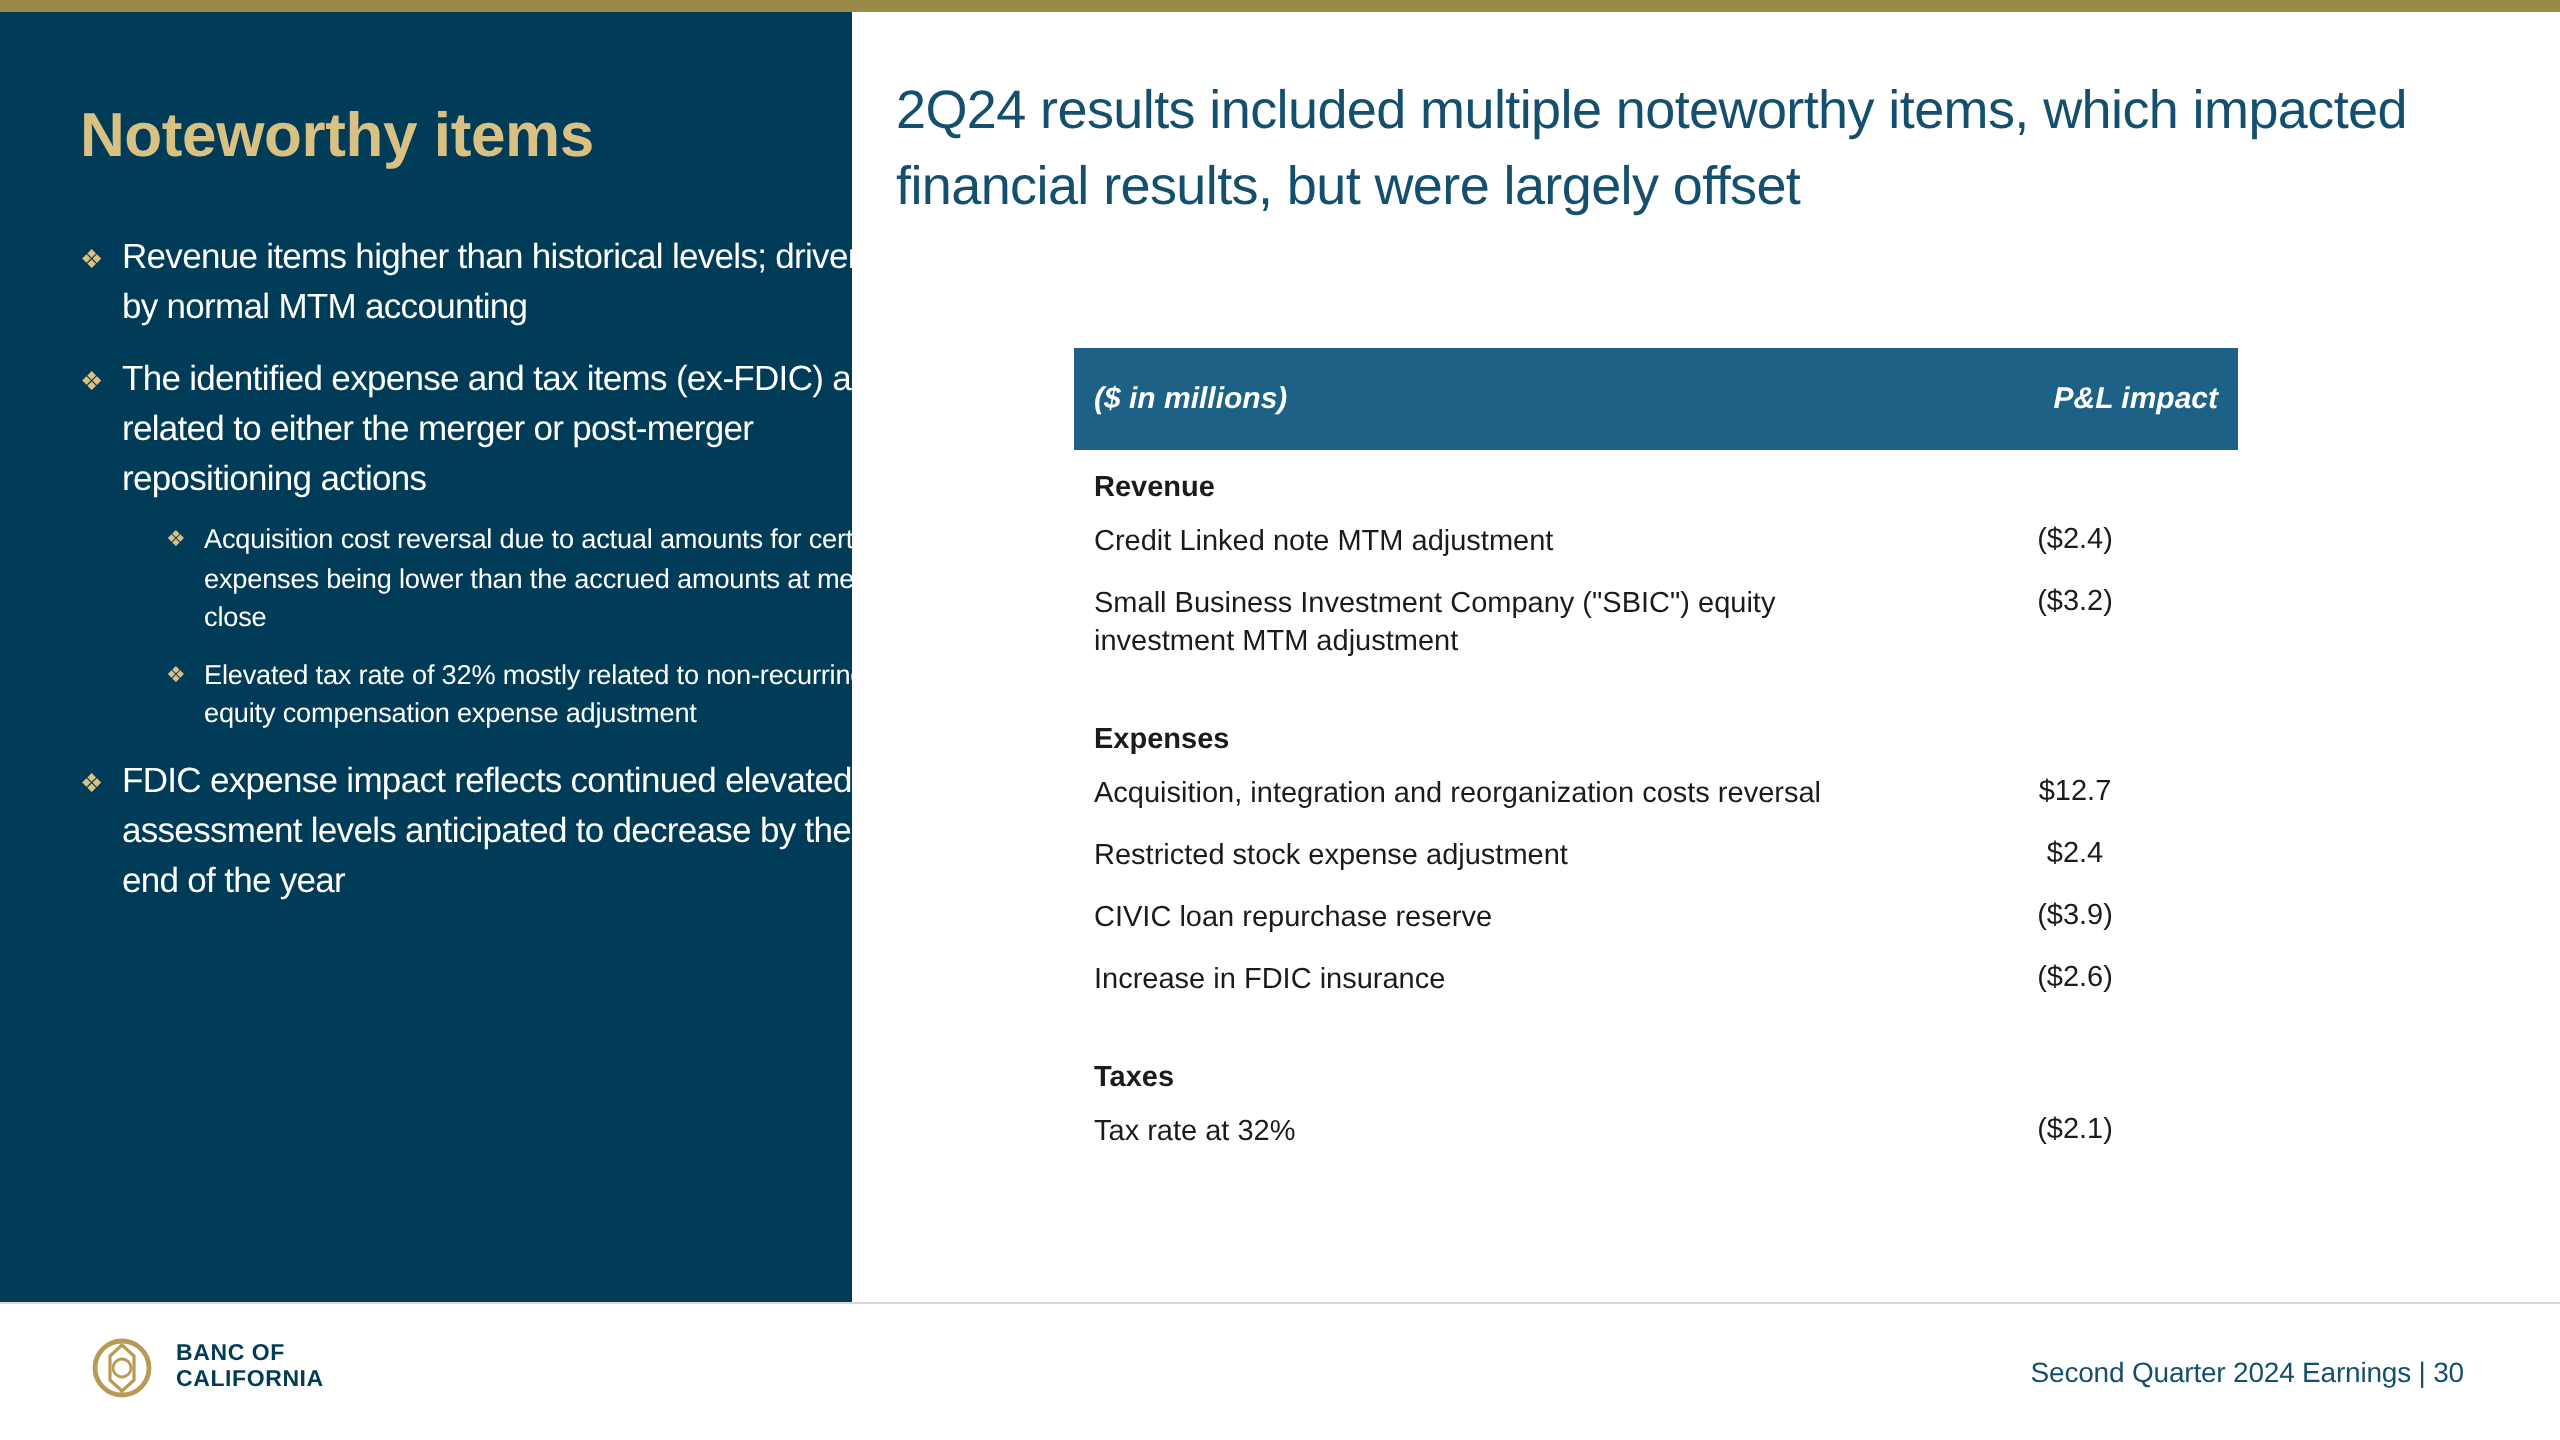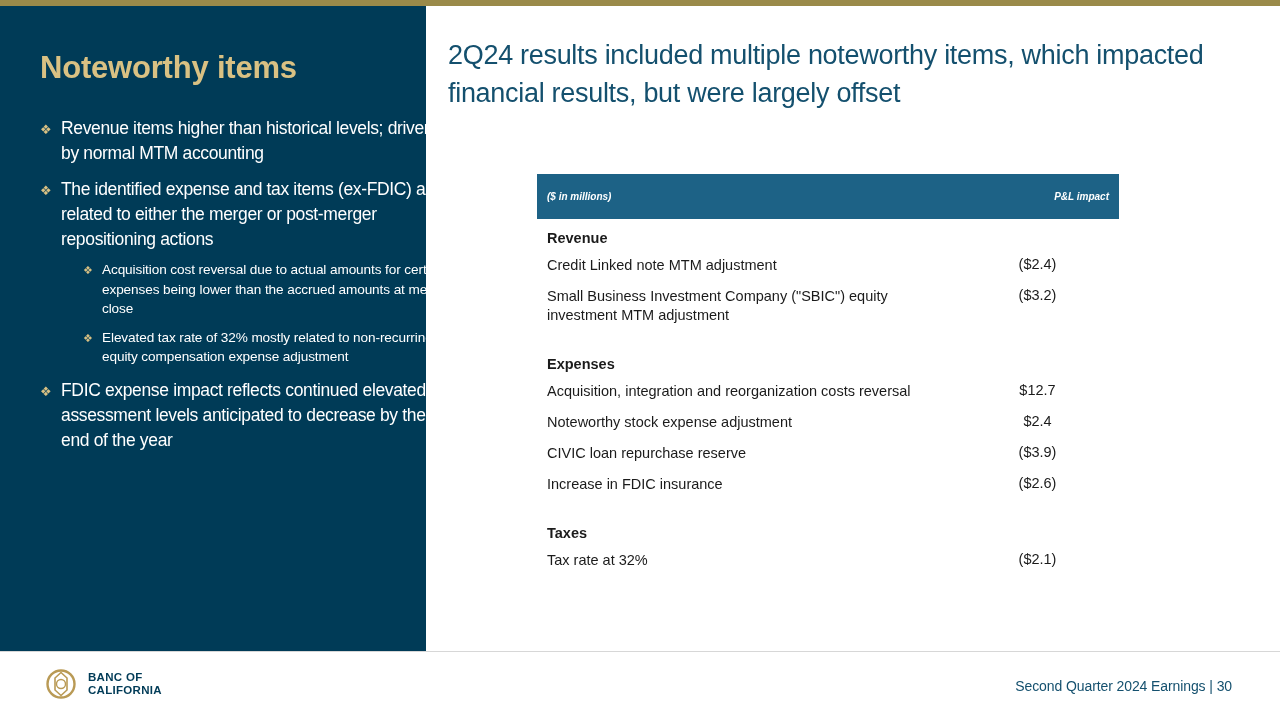--- a/index.html
+++ b/index.html
@@ -89,21 +89,21 @@
     width: 100%;
     border-collapse: collapse;
     font-size: 14.5px;
     color: #1b1b1b;
   }
   table.impact thead th {
     background: #1d6286;
     color: #ffffff;
     font-style: italic;
     font-weight: bold;
-    font-size: 10px;
+    font-size: 15px;
     padding: 17px 10px;
     height: 29px;
   }
   th.head-left { text-align: left; }
   th.head-right { text-align: right; }
   table.impact td {
     padding: 6px 10px;
     vertical-align: top;
   }
   td.label { text-align: left; width: 72%; line-height: 19px; }
@@ -217,21 +217,21 @@
 
           <tr class="section">
             <td class="label">Expenses</td>
             <td class="value"></td>
           </tr>
           <tr>
             <td class="label">Acquisition, integration and reorganization costs reversal</td>
             <td class="value">$12.7</td>
           </tr>
           <tr>
-            <td class="label">Noteworthy stock expense adjustment</td>
+            <td class="label">Restricted stock expense adjustment</td>
             <td class="value">$2.4</td>
           </tr>
           <tr>
             <td class="label">CIVIC loan repurchase reserve</td>
             <td class="value">($3.9)</td>
           </tr>
           <tr>
             <td class="label">Increase in FDIC insurance</td>
             <td class="value">($2.6)</td>
           </tr>

